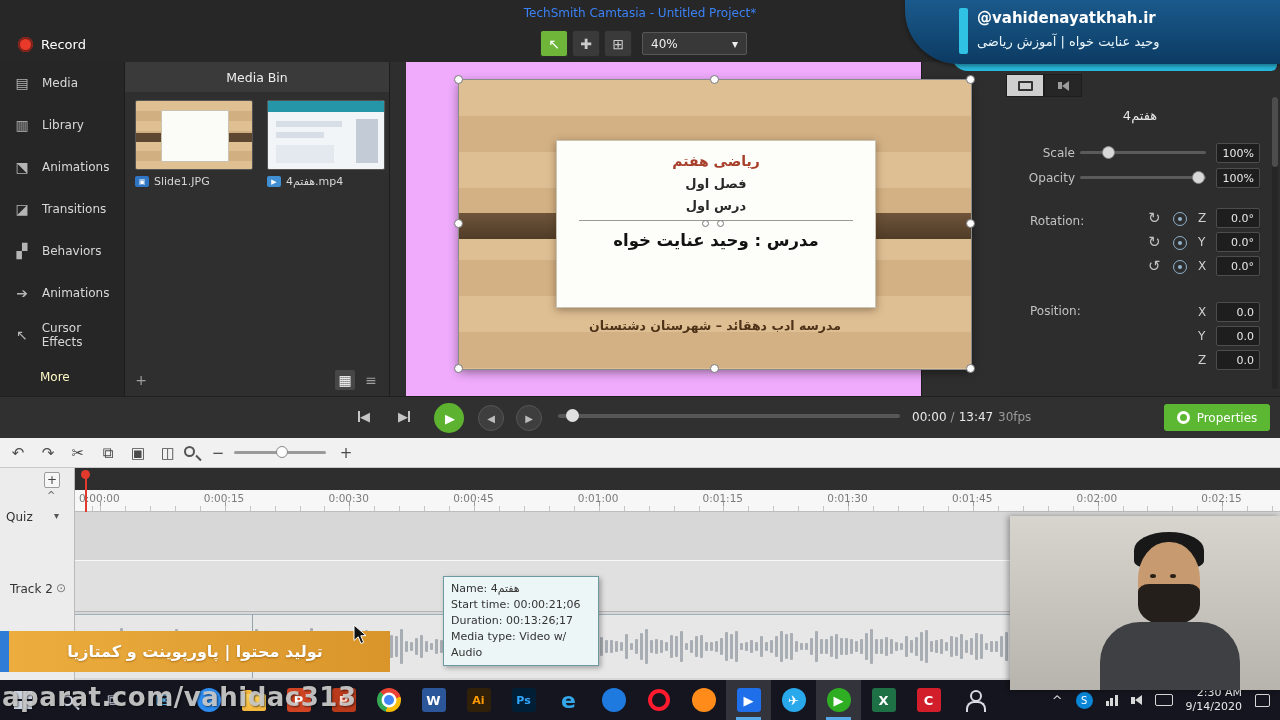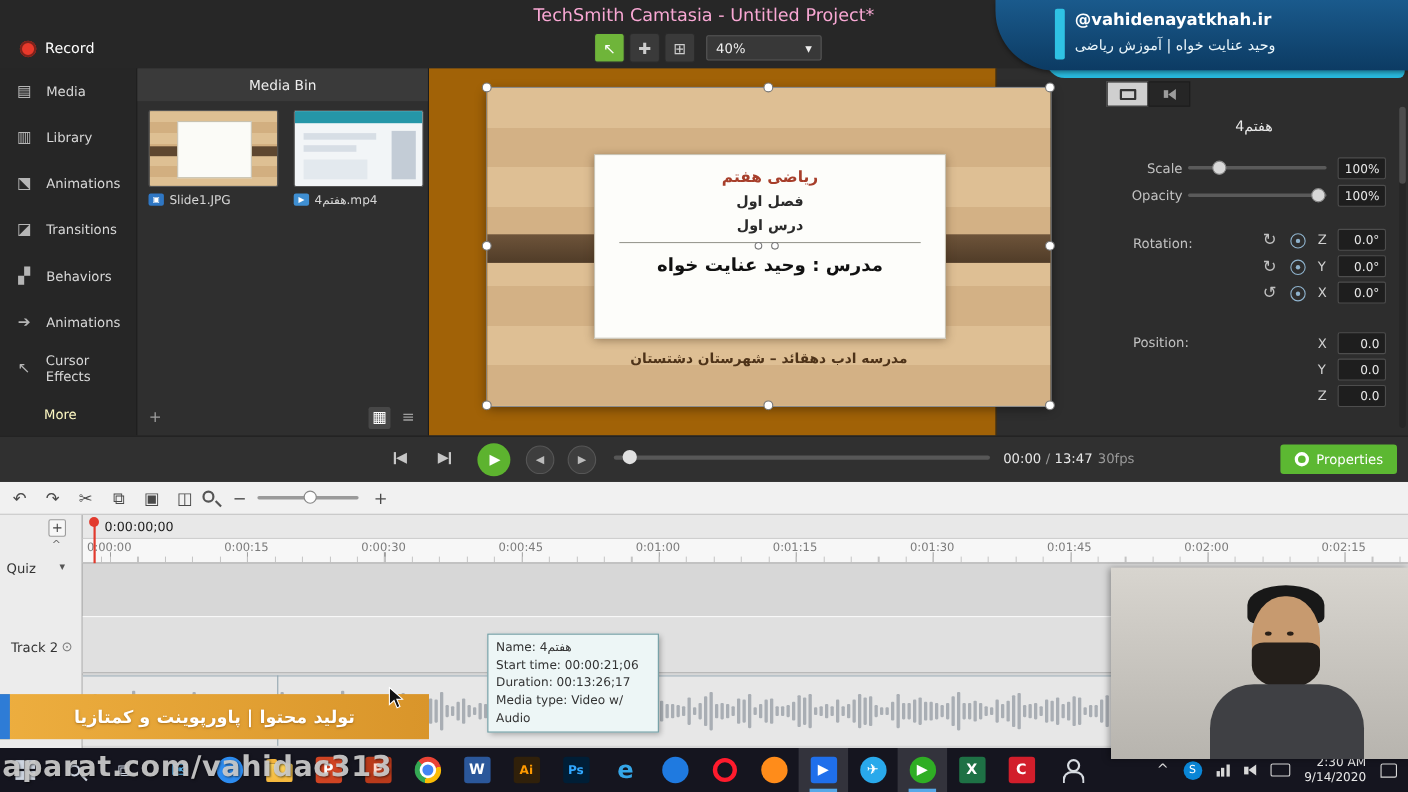--- a/index.html
+++ b/index.html
@@ -4,21 +4,21 @@
 <style>
 *{margin:0;padding:0;box-sizing:border-box}
 html,body{width:1280px;height:720px;overflow:hidden}
 body{font-family:"DejaVu Sans",sans-serif;background:#222;color:#ddd;font-size:12px}
 #screen{position:relative;width:1280px;height:720px;background:#2e2e2e;overflow:hidden}
 
 
 .menubar{position:absolute;left:0;top:0;width:1280px;height:26px;background:#272727;display:flex;align-items:center;padding:0 10px;z-index:5}
 .menu-items{display:flex}
 .menu-item{color:#e0e0e0;font-size:12px;margin-right:24px;cursor:default}
-.app-title{position:absolute;left:50%;transform:translateX(-50%);color:#f9a8d4;font-size:16px;white-space:nowrap}
+.app-title{position:absolute;left:50%;transform:translateX(-50%);color:#3b82f6;font-size:12px;white-space:nowrap}
 
 
 .topstrip{position:absolute;left:0;top:26px;width:1280px;height:36px;background:#272727;z-index:4}
 .record-btn{position:absolute;left:8px;top:5px;height:26px;display:flex;align-items:center;gap:8px;padding:0 10px;border-radius:4px;cursor:pointer}
 .rec-dot{width:15px;height:15px;border-radius:50%;background:#e8392b;box-shadow:inset 0 0 0 2px #7d221b}
 .record-label{color:#fff;font-size:13px}
 .canvas-tools{position:absolute;left:540px;top:4px;display:flex;align-items:center;gap:4px}
 .tool{width:28px;height:27px;display:flex;align-items:center;justify-content:center;background:#3a3a3a;border:1px solid #2a2a2a;border-radius:3px;color:#ccc;font-size:14px}
 .tool.active{background:#6fb53a;color:#fff}
 .zoom-select{margin-left:6px;width:105px;height:23px;background:#383838;border:1px solid #575757;border-radius:2px;color:#eee;display:flex;align-items:center;justify-content:space-between;padding:0 8px;font-size:12px}
@@ -48,21 +48,21 @@
 .thumb-video{background:#f2f5f7}
 .tv-top{position:absolute;left:0;top:0;width:100%;height:11px;background:#2596a8}
 .tv-block{position:absolute;background:#d7dee5}
 .mb-label-row{display:flex;gap:5px;align-items:center;margin-top:5px}
 .mb-badge{width:14px;height:11px;border-radius:2px;background:#2f77c4;color:#fff;font-size:7px;display:flex;align-items:center;justify-content:center;flex:0 0 auto}
 .mb-label{font-size:11px;color:#d6d6d6;white-space:nowrap;overflow:hidden}
 .mb-foot{position:absolute;bottom:6px;width:20px;height:20px;line-height:20px;text-align:center;color:#9f9f9f;font-size:14px;cursor:pointer}
 .mb-foot.grid-active{color:#fff;background:#474747;border-radius:2px}
 
 
-.canvas{position:absolute;left:390px;top:62px;width:516px;height:334px;background:#a16207;border-right:1px solid #1c1c1c}
+.canvas{position:absolute;left:406px;top:62px;width:516px;height:334px;background:#f0abfc;border-right:1px solid #1c1c1c}
 .slide{position:absolute;left:53px;top:18px;width:512px;height:289px;background:repeating-linear-gradient(180deg,#debf94 0 36px,#d3b185 36px 72px);box-shadow:0 0 0 1px #8b8b8b,0 3px 10px rgba(0,0,0,.45)}
 .slide-band{position:absolute;left:0;top:133px;width:100%;height:26px;background:linear-gradient(180deg,#6e543a,#503c28)}
 .slide-card{position:absolute;left:97px;top:60px;width:320px;height:168px;background:#fdfdfa;border:1px solid #c9c4b4;box-shadow:0 2px 8px rgba(60,40,20,.45);direction:rtl;text-align:center;padding-top:8px}
 .sc-title{color:#a73e2a;font-weight:bold;font-size:14px;margin:4px 0 2px}
 .sc-line{color:#2a2a2a;font-weight:bold;font-size:13px;margin:7px 0}
 .sc-divider{width:86%;margin:7px auto 10px;border-top:1px solid #9a9a92}
 .sc-teacher{color:#111;font-weight:bold;font-size:16.5px;margin-top:10px}
 .slide-caption{position:absolute;left:0;top:238px;width:100%;text-align:center;color:#4e3319;font-weight:bold;font-size:12.5px;direction:rtl}
 .hnd{position:absolute;width:9px;height:9px;border-radius:50%;background:#fff;border:1px solid #777;z-index:3}
 .hnd.small{width:7px;height:7px}
@@ -436,23 +436,20 @@
         <span class="tt-ic">◫</span>
       </div>
     <span class="lens" style="position:absolute;left:184px;top:8px"></span>
     <span class="tt-ic" style="position:absolute;left:206px;top:3px">−</span>
     <div class="tt-slider">
         <span class="tt-knob"></span>
       </div>
     <span class="tt-ic" style="position:absolute;left:334px;top:3px">+</span>
   </div>
 
-  <div class="tl-minirow">
-    <span class="playhead-time">0:00:00;00</span>
-  </div>
   <span class="playhead-top"></span>
   <span class="playhead"></span>
 
   <div class="tl-leftcol">
     <span class="tlc-plus">+</span>
     <span class="tlc-chev">^</span>
     <span class="quiz">Quiz</span>
     <span class="quiz-arrow">▾</span>
     <span class="track-label">Track 2</span>
     <span class="eye">⊙</span>

